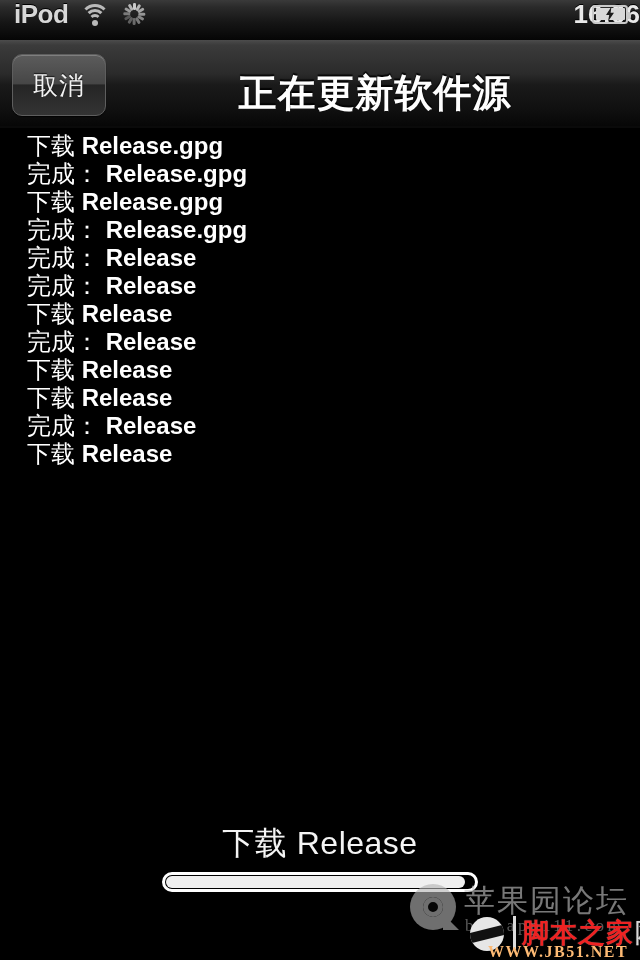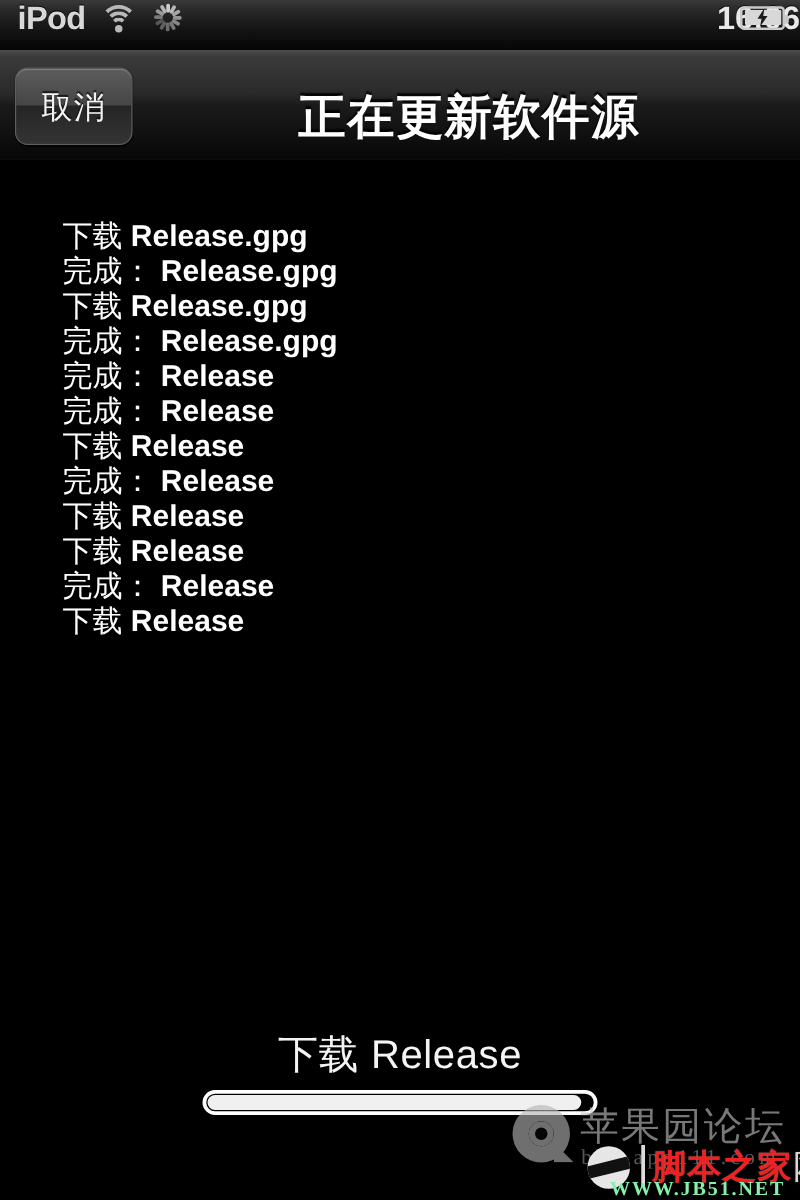--- a/index.html
+++ b/index.html
@@ -178,23 +178,22 @@
     text-shadow: 0 -1px 1px rgba(0,0,0,0.8);
   }
 
   
   #log-area {
     position: absolute;
     left: 0; top: 132px;
     width: 640px;
     height: 660px;
     overflow: hidden;
-    padding-left: 50px;
-    box-sizing: border-box;
-    margin-top: 44px;
+    padding-left: 27px;
+    box-sizing: border-box;
   }
   .log-line {
     height: 28px;
     line-height: 28px;
     color: #ffffff;
     font-size: 24px;
     font-weight: bold;
     white-space: nowrap;
     letter-spacing: 0px;
   }
@@ -328,21 +327,21 @@
     white-space: nowrap;
     text-shadow: 0 0 1px rgba(255,255,255,0.4);
   }
   #watermark-jb51 .jb-cn .tail-char {
     color: #d8d8d8;
     font-weight: normal;
   }
   #watermark-jb51 .jb-url {
     position: absolute;
     left: 18px; top: 26px;
-    color: #86efac;
+    color: #fdba74;
     font-size: 16px;
     font-weight: bold;
     letter-spacing: 1.5px;
     white-space: nowrap;
     font-family: "Liberation Serif", "DejaVu Serif", serif;
   }
 </style>
 </head>
 <body>
 

